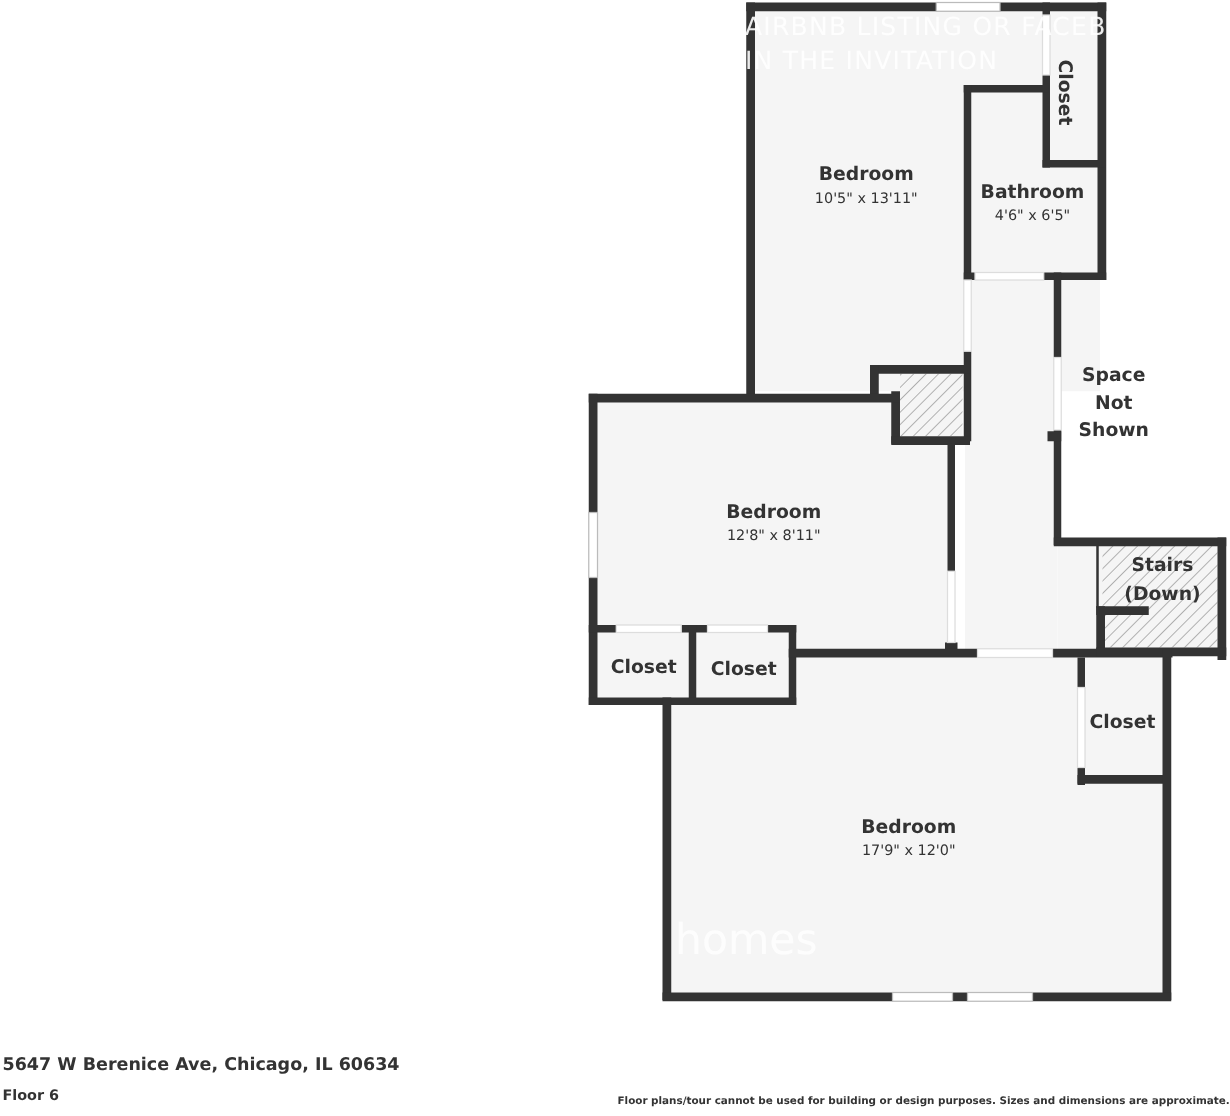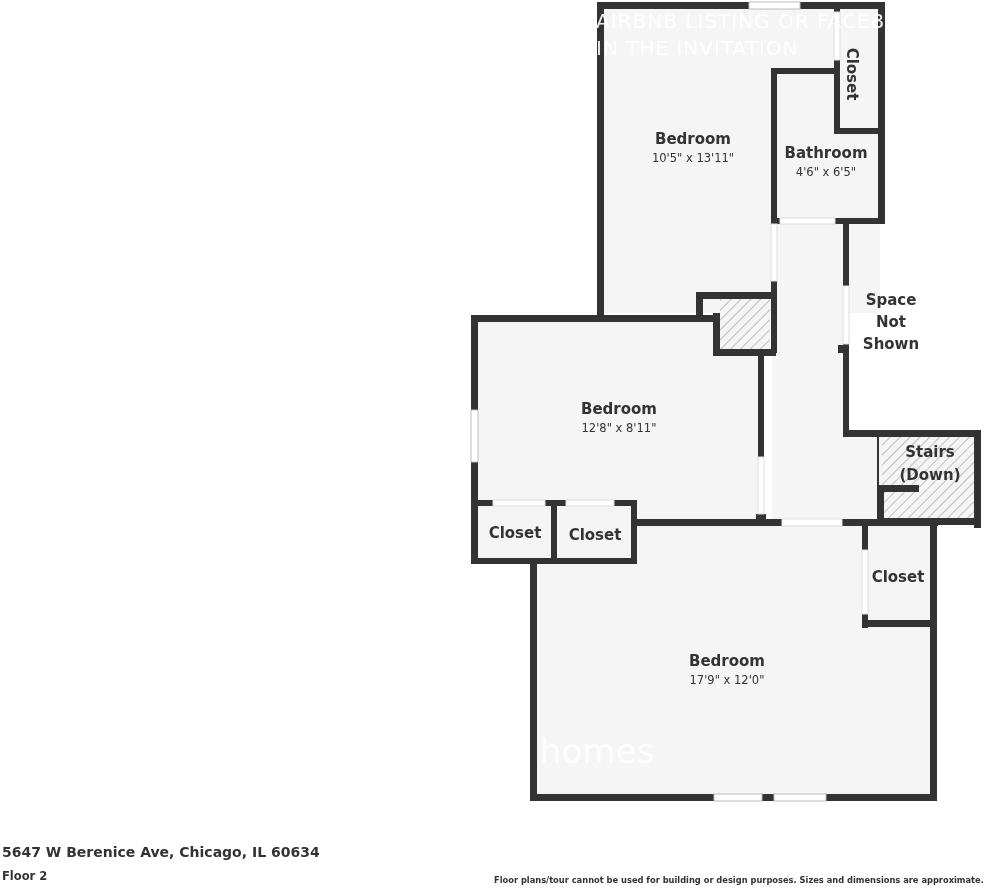--- a/index.html
+++ b/index.html
@@ -157,14 +157,14 @@
   <g>
     <text class="room-name" x="898" y="582" text-anchor="middle">Closet</text>
   </g>
   <g>
     <text class="room-name" x="727" y="666" text-anchor="middle">Bedroom</text>
     <text class="room-dim" x="727" y="684" text-anchor="middle">17'9" x 12'0"</text>
   </g>
 </svg>
 
 <div class="footer-address">5647 W Berenice Ave, Chicago, IL 60634</div>
-<div class="footer-floor">Floor 2</div>
+<div class="footer-floor">Floor 6</div>
 <div class="footer-disclaimer">Floor plans/tour cannot be used for building or design purposes. Sizes and dimensions are approximate.</div>
 
 </body></html>

